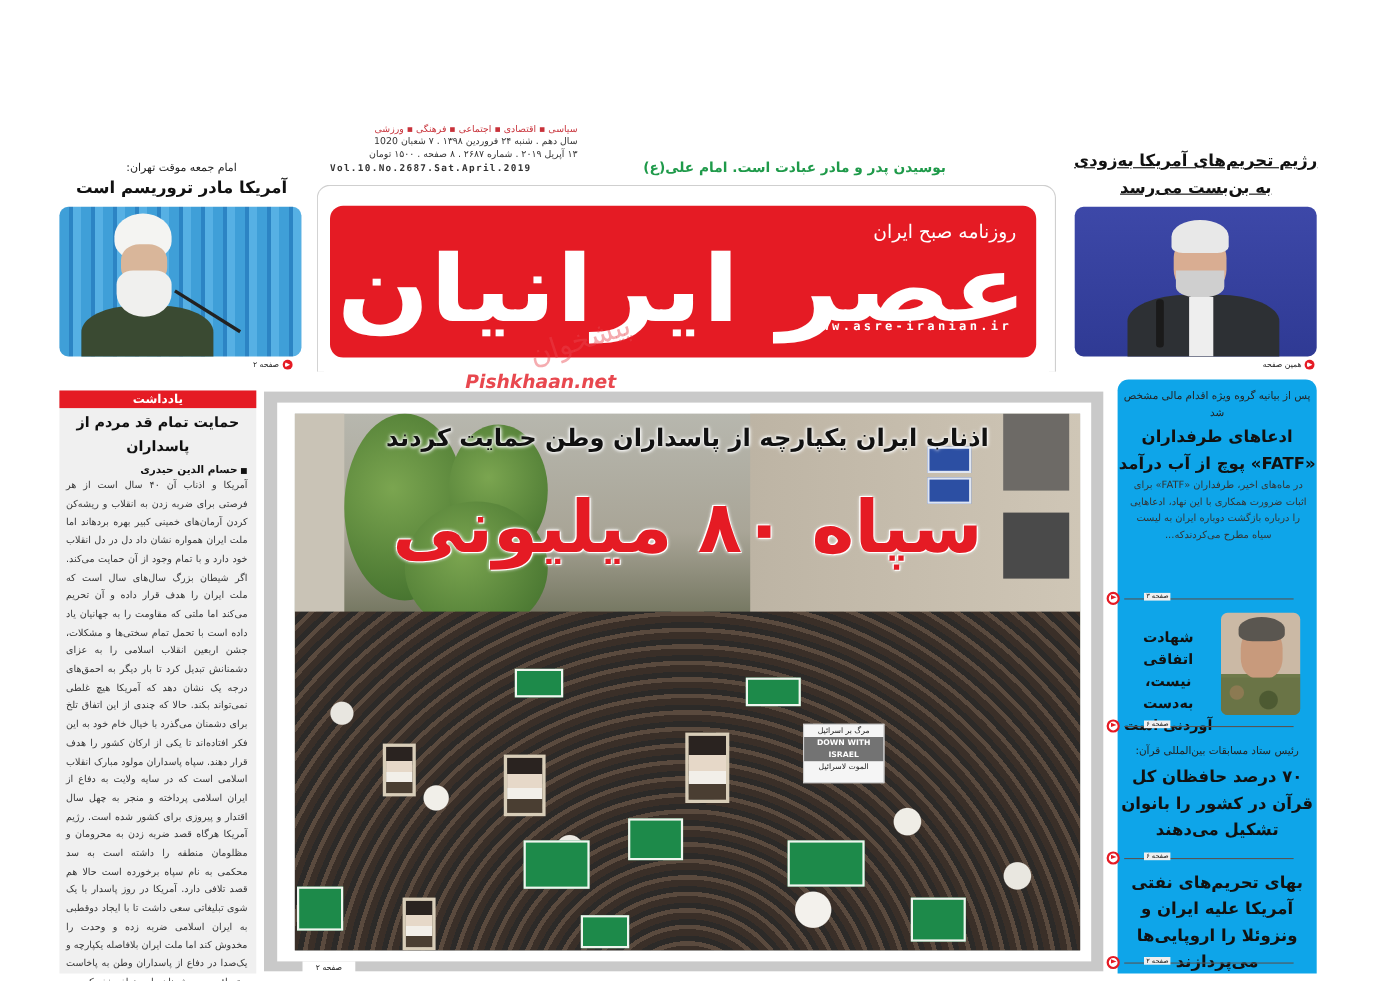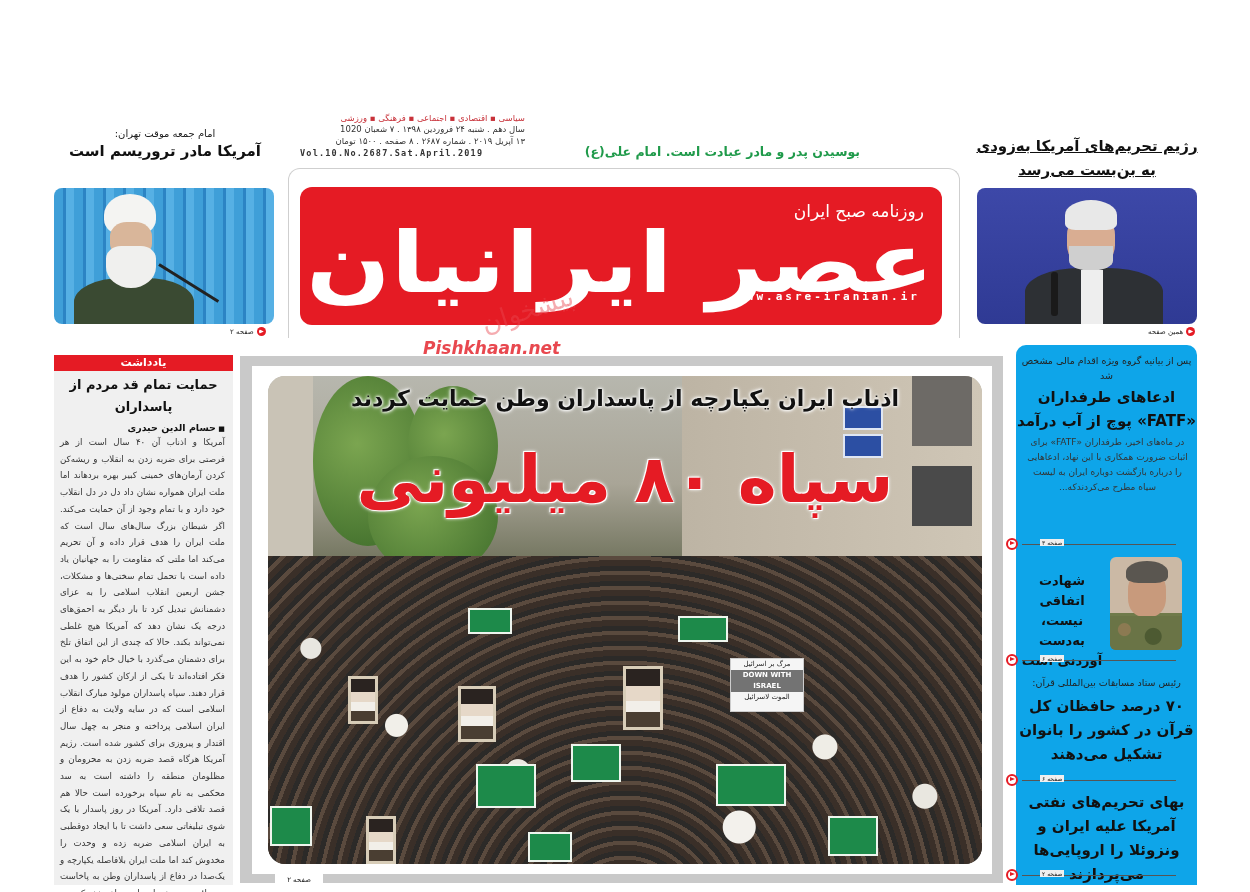--- a/index.html
+++ b/index.html
@@ -62,21 +62,21 @@
     .editorial .tag { background: #e51b24; color: #fff; font-size: 11px; font-weight: bold; text-align: center; height: 16px; line-height: 16px; }
     .editorial .title { font-size: 13px; font-weight: bold; text-align: center; line-height: 22px; margin-top: 3px; color: #111; }
     .editorial .author { font-size: 9.5px; font-weight: bold; margin: 4px 8px 1px 6px; }
     .editorial .author::before { content: "■ "; font-size: 7px; }
     .editorial .body { font-size: 8.7px; line-height: 16.7px; margin: 0 8px 0 6px; text-align: justify; color: #333; }
 
     
     .main-frame { position: absolute; left: 240px; top: 356px; width: 763px; height: 527px; background: #c9c9c9; }
     .main-inner { position: absolute; left: 252px; top: 366px; width: 740px; height: 508px; background: #fff; }
     .main-photo { position: absolute; left: 268px; top: 376px; width: 714px; height: 488px; overflow: hidden;
-                  background: linear-gradient(180deg, #b7b7ae 0%, #a9a597 22%, #6c6f58 40%, #4c5143 55%, #3a3a36 100%); border-radius: 17px; }
+                  background: linear-gradient(180deg, #b7b7ae 0%, #a9a597 22%, #6c6f58 40%, #4c5143 55%, #3a3a36 100%); }
     .bld-left { position: absolute; left: 0; top: 0; width: 45px; height: 260px; background: #c9c3b6; }
     .tree { position: absolute; border-radius: 50%; background: radial-gradient(circle at 40% 40%, #7ba550, #3e6c2a); }
     .bld-right { position: absolute; right: 0; top: 0; width: 300px; height: 200px; background: linear-gradient(90deg, #bdb4a4, #cfc6b6); }
     .bld-right .win { position: absolute; background: #6d6a66; }
     .sign { position: absolute; background: #2c4fa3; border: 2px solid #dfe6f3; }
     .crowd { position: absolute; left: 0; right: 0; top: 180px; bottom: 0;
              background:
                radial-gradient(circle at 6% 30%, #e8e6e0 0 10px, transparent 11px),
                radial-gradient(circle at 18% 55%, #f1efe9 0 11px, transparent 12px),
                radial-gradient(circle at 35% 70%, #ece9e2 0 12px, transparent 13px),
@@ -136,21 +136,21 @@
 <div class="mast-frame"></div>
 
 <div class="logo">
   <div class="logo-sub">روزنامه صبح ایران</div>
   <div class="logo-title">عصر ایرانیان</div>
   <div class="logo-url">www.asre-iranian.ir</div>
 </div>
 <div class="watermark-fa">پیشخوان</div>
 <div class="watermark">Pishkhaan.net</div>
 
-<div class="side-top" style="left:54px;">
+<div class="side-top" style="left:54px;margin-top:19px;">
   <div class="kicker">امام جمعه موقت تهران:</div>
   <div class="head">آمریکا مادر تروریسم است</div>
 </div>
 <div class="photo photo-left">
   <div class="body"></div>
   <div class="turban"></div>
   <div class="face"></div>
   <div class="beard"></div>
   <div class="mic"></div>
 </div>

